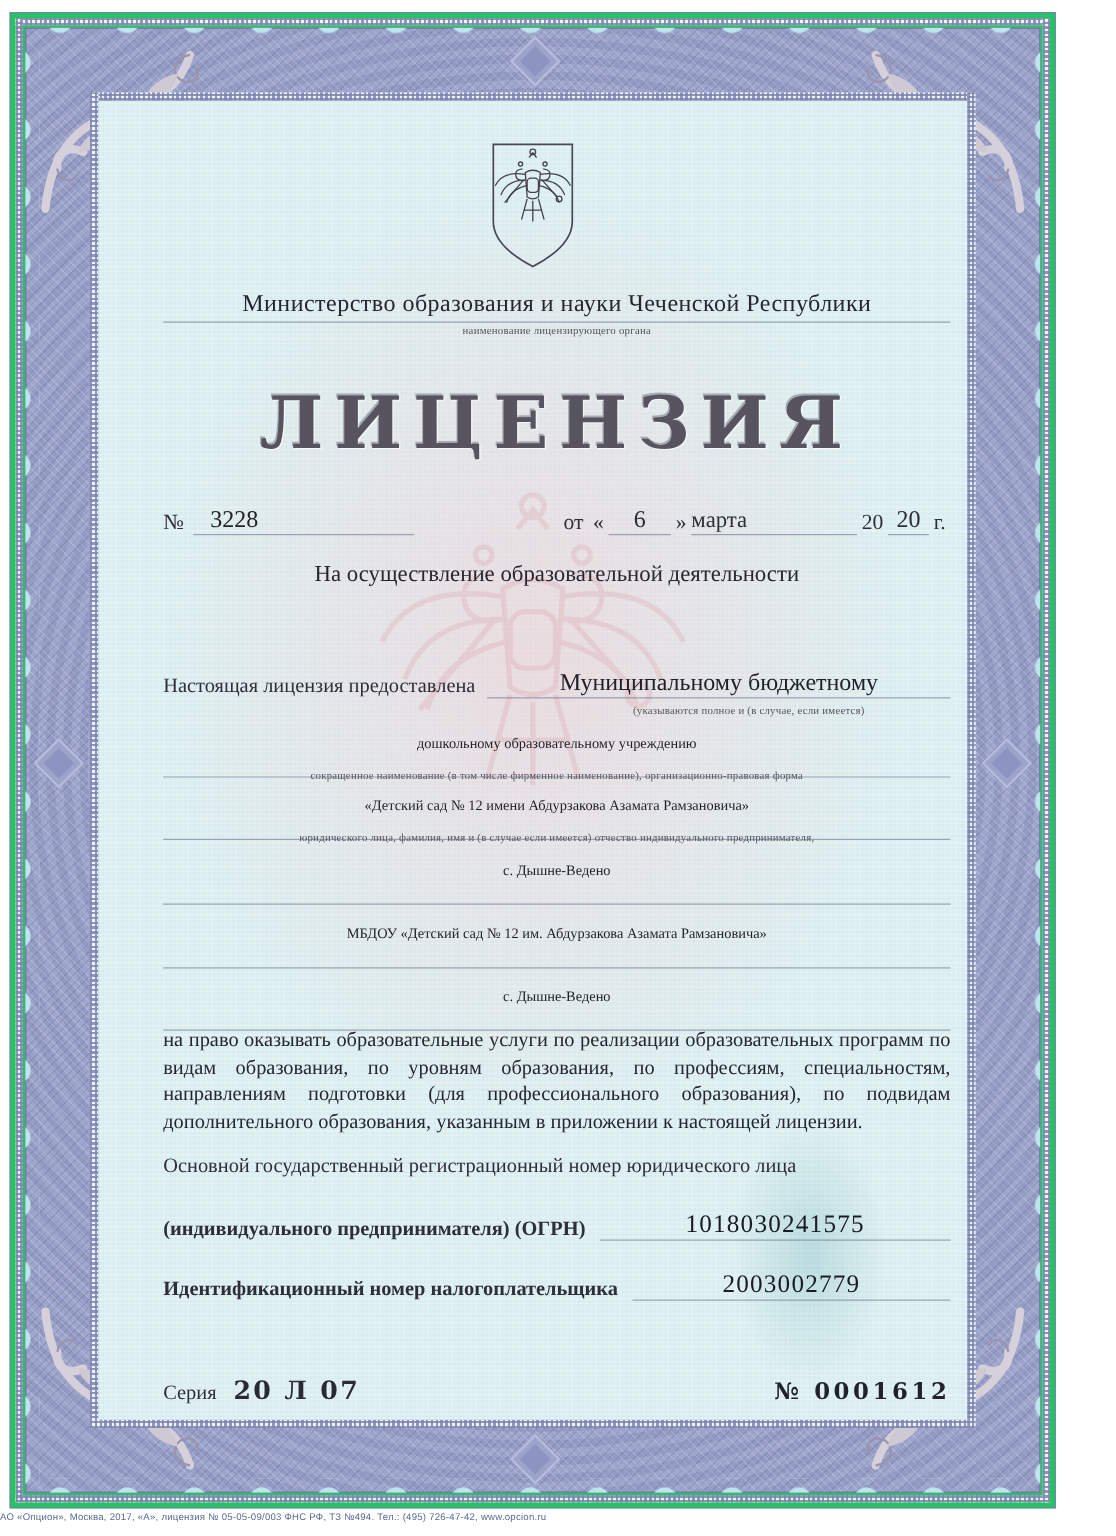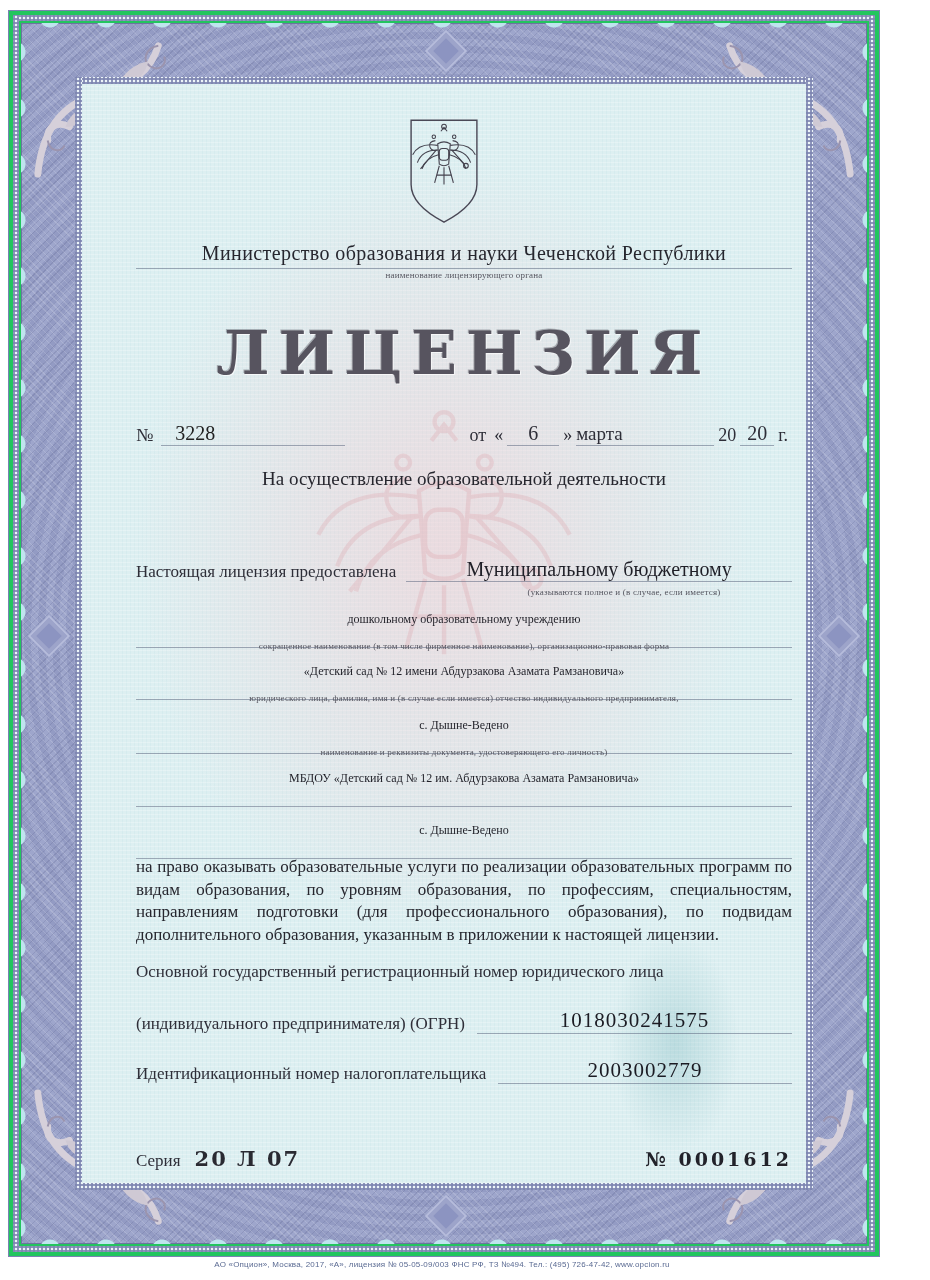--- a/index.html
+++ b/index.html
@@ -121,30 +121,30 @@
   .cap-grant{top:503px;left:374px;right:14px;}
   .fline{text-align:center;font-size:12px;color:#1f1f27;border-bottom:1px solid rgba(95,105,130,.55);padding-bottom:20px;}
   .f1{top:528px;} .cap-f1{top:557px;}
   .f2{top:580px;text-align:center;} .cap-f2{top:609px;}
   .f3{top:634px;} .cap-f3{top:663px;}
   .f4{top:687px;}
   .f5{top:739px;}
   .para{top:772px;font-size:17px;line-height:1.33;text-align:justify;color:#26262e;}
   .ogrn-label{top:878px;font-size:17px;}
   .valrow{display:flex;align-items:flex-end;}
-  .vr-label{font-size:17px;white-space:nowrap;margin-right:12px;}
+  .vr-label{font-size:17px;white-space:nowrap;margin-right:12px;font-weight:bold;}
   .vr-val{flex:1;text-align:center;font-size:21px;color:#1b1b23;letter-spacing:1px;}
   .ogrn-row{top:924px;}
   .inn-row{top:974px;}
   .series-row{top:1062px;display:flex;justify-content:space-between;align-items:baseline;}
   .series-left{font-size:17px;}
   .series-val{font-family:"DejaVu Serif",serif;font-weight:bold;font-size:21px;letter-spacing:2px;margin-left:14px;color:#2a2a32;}
   .blank-no{font-family:"DejaVu Serif",serif;font-weight:bold;font-size:19px;letter-spacing:3px;color:#22222a;}
   
-  .print-footer{position:absolute;left:0;right:46px;top:1260px;text-align:center;
+  .print-footer{position:absolute;left:0;right:46px;top:1260px;text-align:left;
     font-family:"Liberation Sans","DejaVu Sans",sans-serif;font-size:8px;color:#5a6a92;letter-spacing:.2px;}
 </style>
 </head>
 <body>
 
 <div class="page">
 
   <div class="cert">
     <div class="ck ck-ot"></div>
     <div class="ck ck-ob"></div>
@@ -302,21 +302,20 @@
         <div class="blk subtitle">На осуществление образовательной деятельности</div>
         <div class="blk caption cap-grant">(указываются полное и (в случае, если имеется)</div>
 
         <div class="blk fline f1">дошкольному образовательному учреждению</div>
         <div class="blk caption cap-f1">сокращенное наименование (в том числе фирменное наименование), организационно-правовая форма</div>
 
         <div class="blk fline f2">«Детский сад № 12 имени Абдурзакова Азамата Рамзановича»</div>
         <div class="blk caption cap-f2">юридического лица, фамилия, имя и (в случае если имеется) отчество индивидуального предпринимателя,</div>
 
         <div class="blk fline f3">с. Дышне-Ведено</div>
-        <div class="blk caption cap-f3">наименование и реквизиты документа, удостоверяющего его личность)</div>
 
         <div class="blk fline f4">МБДОУ «Детский сад № 12 им. Абдурзакова Азамата Рамзановича»</div>
 
         <div class="blk fline f5">с. Дышне-Ведено</div>
 
         <div class="blk para">на право оказывать образовательные услуги по реализации образовательных программ по видам образования, по уровням образования, по профессиям, специальностям, направлениям подготовки (для профессионального образования), по подвидам дополнительного образования, указанным в приложении к настоящей лицензии.</div>
 
         <div class="blk ogrn-label">Основной государственный регистрационный номер юридического лица</div>
         <div class="blk valrow ogrn-row">
           <span class="vr-label">(индивидуального предпринимателя) (ОГРН)</span>

